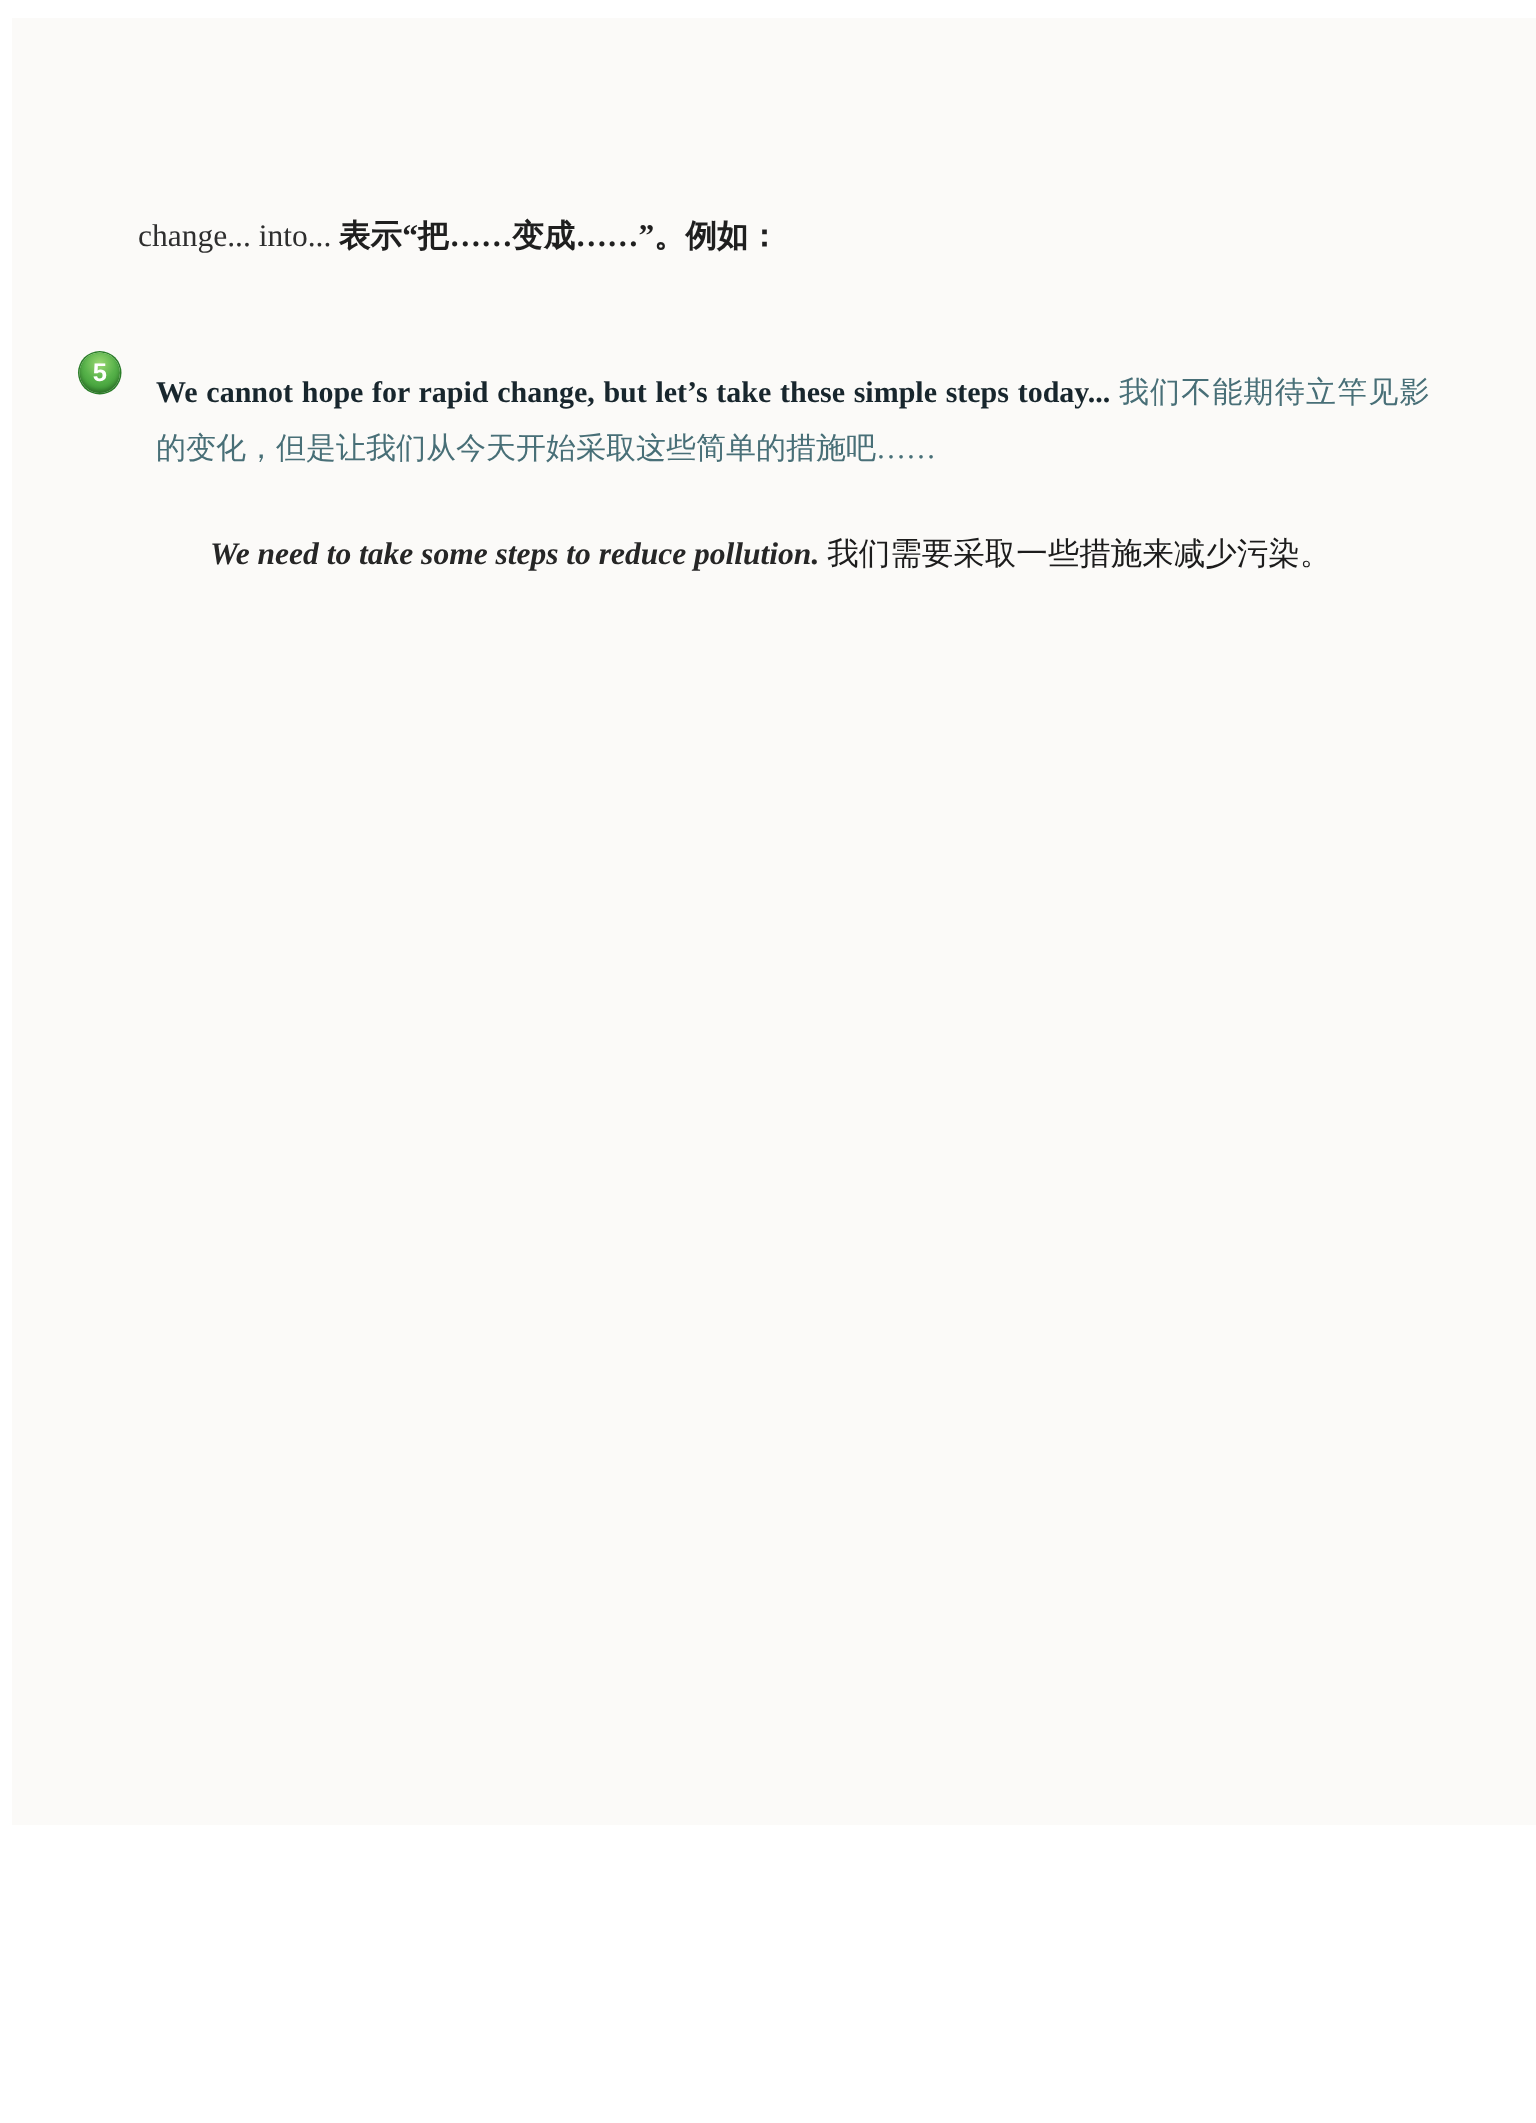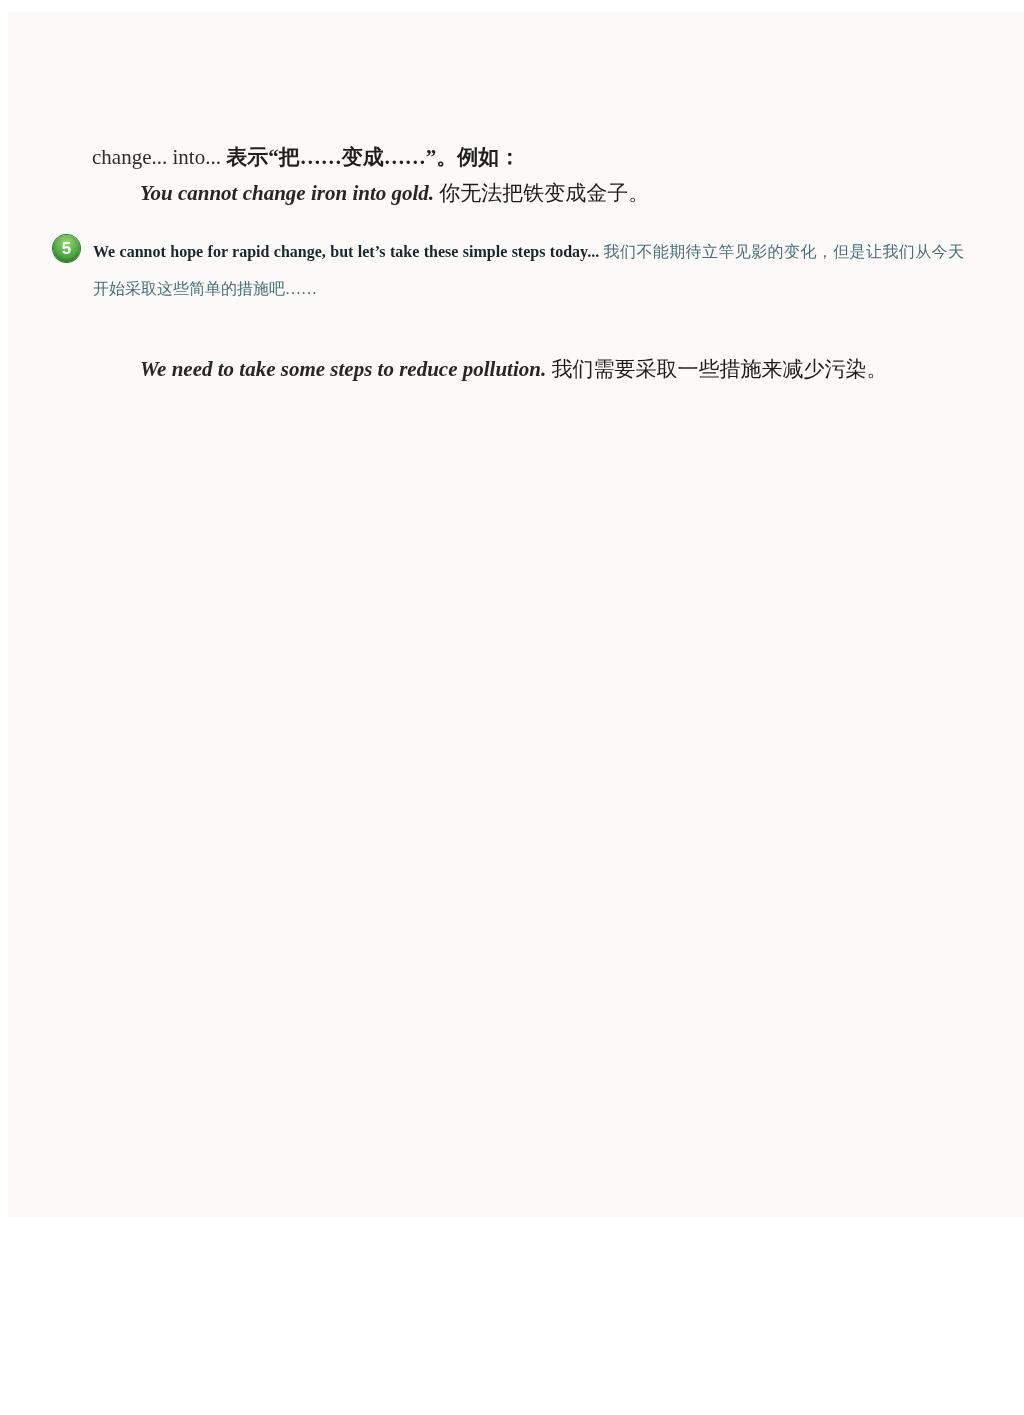--- a/index.html
+++ b/index.html
@@ -69,23 +69,23 @@
     background: radial-gradient(circle at 50% 28%, #9bd873 0%, #57b24a 45%, #2f8f2c 100%);
     box-shadow: inset 0 -2px 3px rgba(0,0,0,0.28), 0 0 0 1px #2a7d28;
     color: #ffffff;
     font-family: "Liberation Sans", sans-serif;
     font-weight: bold;
     font-size: 17px;
     line-height: 27px;
     text-align: center;
   }
   .item5-text {
-    margin: 1px;
+    margin: 12px;
     padding-left: 39px;
-    font-size: 16px;
+    font-size: 20px;
     line-height: 37px;
     text-align: justify;
   }
   .en-bold {
     font-family: "Liberation Serif", "DejaVu Serif", serif;
     font-weight: bold;
     color: #18262d;
   }
   .zh-teal {
     font-family: "Liberation Serif", "DejaVu Serif", serif;
@@ -121,24 +121,20 @@
 <body>
 
 <div class="canvas">
   <div class="page">
 
     <p class="line l1">
       <span class="en">change... into...</span>
       <span class="zh-song">表示“把……变成……”。例如：</span>
     </p>
 
-    <p class="line ex1">
-      <span class="en-italic">You cannot change iron into gold.</span>
-      <span class="zh-kai">你无法把铁变成金子。</span>
-    </p>
 
     <div class="item5">
       <span class="badge">5</span>
       <p class="item5-text">
         <span class="en-bold">We cannot hope for rapid change, but let’s take these simple steps today...</span>
         <span class="zh-teal">我们不能期待立竿见影的变化，但是让我们从今天开始采取这些简单的措施吧……</span>
       </p>
     </div>
 
 

